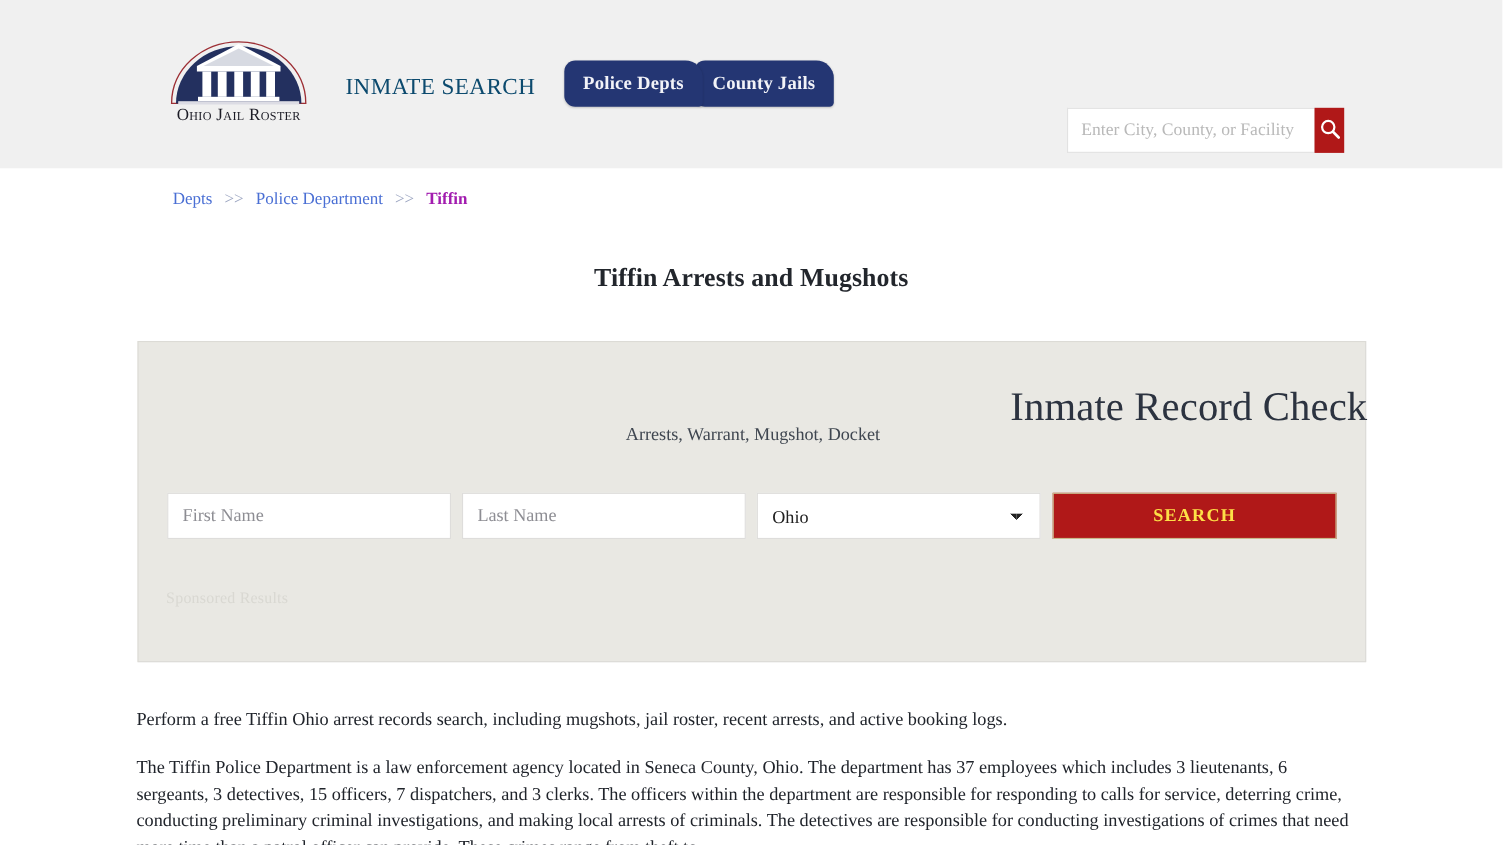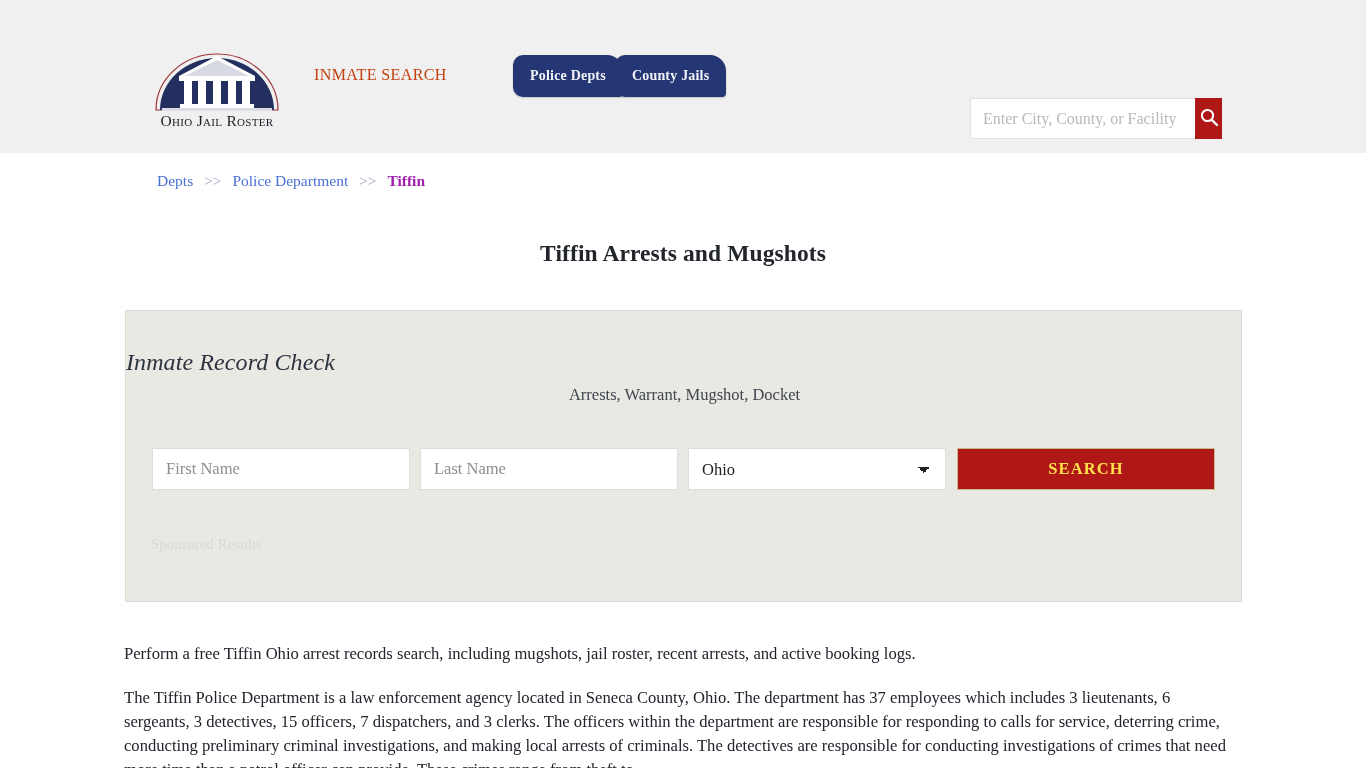--- a/index.html
+++ b/index.html
@@ -22,21 +22,21 @@
   .header-inner {
     position: relative;
     width: 1366px;
     height: 153px;
   }
 
   
   .logo-block {
     position: absolute;
     left: 152px;
-    top: 44px;
+    top: 28px;
     width: 130px;
     height: 96px;
   }
   .logo-mark {
     position: relative;
     width: 130px;
     height: 70px;
   }
   .logo-wordmark {
     position: absolute;
@@ -51,42 +51,42 @@
     color: #1b1b25;
     white-space: nowrap;
   }
 
   
   .header-tagline {
     position: absolute;
     left: 314px;
     top: 66px;
     font-family: "Liberation Serif", serif;
-    font-size: 16px;
+    font-size: 21px;
     letter-spacing: .4px;
-    color: #c2410c;
+    color: #0c4a6e;
     white-space: nowrap;
   }
 
   
   .main-nav {
     position: absolute;
     left: 513px;
     top: 55px;
     height: 42px;
     display: flex;
     align-items: flex-start;
   }
   .nav-tab {
     position: relative;
     height: 42px;
     background: #243673;
     color: #f2f3f8;
     font-family: "Liberation Serif", serif;
-    font-size: 14px;
+    font-size: 17px;
     font-weight: bold;
     letter-spacing: .2px;
     display: flex;
     align-items: center;
     justify-content: center;
     border: none;
     cursor: pointer;
     border-radius: 10px 16px 4px 10px;
     margin-right: -8px;
     padding: 0 17px;
@@ -175,26 +175,25 @@
     left: 125px;
     top: 310px;
     width: 1117px;
     height: 292px;
     background: #e9e8e3;
     border: 1px solid #dcdbd6;
   }
   .card-title {
     position: absolute;
     top: 38px; left: 0; width: 1117px;
-    text-align: left;
-    font-family: "Liberation Serif", serif;
-    font-size: 24px;
+    text-align: right;
+    font-family: "Liberation Serif", serif;
+    font-size: 37px;
     color: #2c3340;
     letter-spacing: .1px;
-    font-style: italic;
   }
   .card-subtitle {
     position: absolute;
     top: 74px; left: 0; width: 1117px;
     text-align: center;
     font-family: "Liberation Serif", serif;
     font-size: 16.5px;
     color: #3f4650;
   }
 

